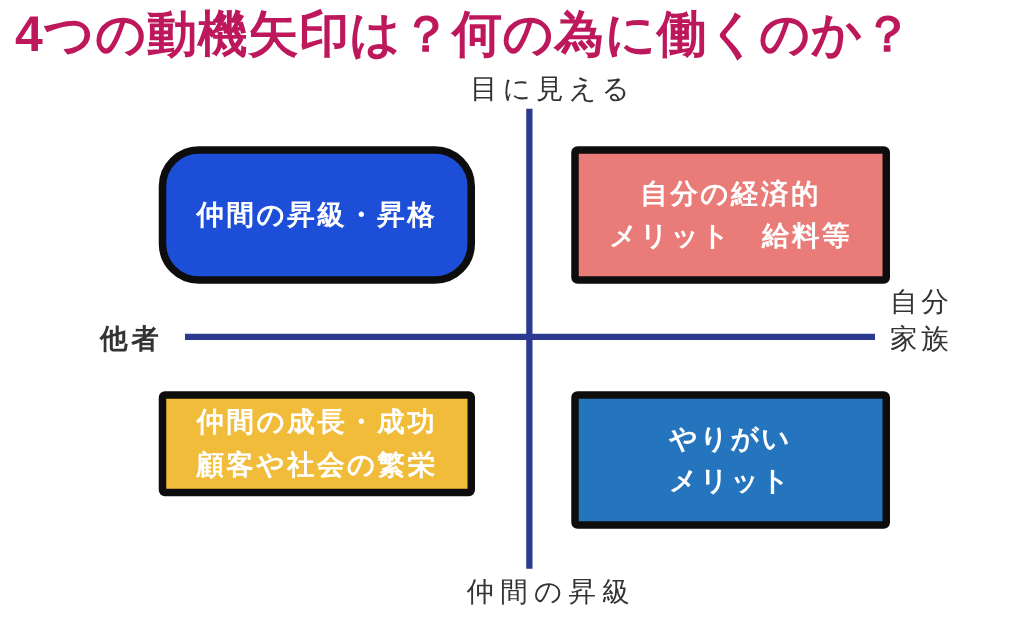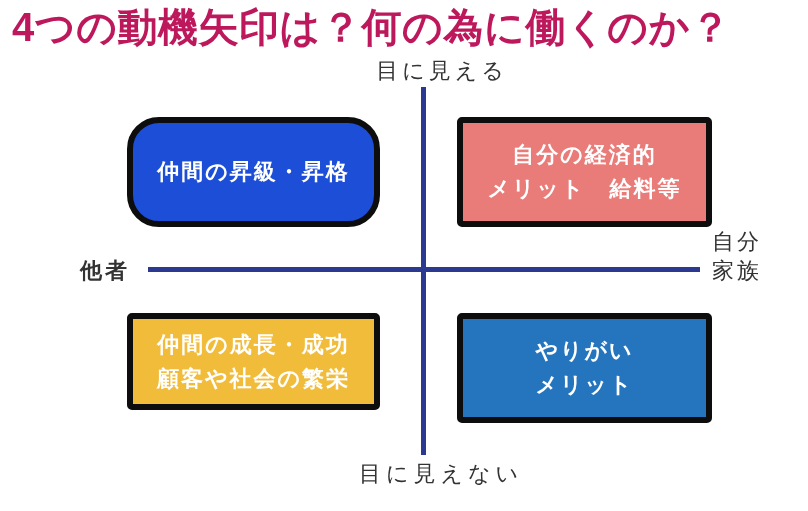--- a/index.html
+++ b/index.html
@@ -81,21 +81,21 @@
     justify-content: center;
     color: #ffffff;
     font-size: 22px;
     font-weight: bold;
     letter-spacing: 2px;
     line-height: 34px;
     text-align: center;
   }
   .q-tl { left: 127px; top: 117px; width: 253px; height: 110px; }
   .q-tr { left: 457px; top: 117px; width: 255px; height: 110px; }
-  .q-bl { left: 127px; top: 313px; width: 253px; height: 97px; }
+  .q-bl { left: 127px; top: 313px; width: 253px; height: 84px; }
   .q-br { left: 457px; top: 313px; width: 255px; height: 110px; text-align: center; }
   .box-line {
     white-space: nowrap;
   }
 </style>
 </head>
 <body>
 
 <div class="canvas">
 
@@ -107,21 +107,21 @@
 
   <div class="axis-line h" style="background: rgb(43, 57, 144);"></div>
 
   <div class="axis-label left" style="color: rgb(51, 51, 51); font-weight: bold;">他者</div>
 
   <div class="axis-label right" style="color: rgb(51, 51, 51);">
     <div>自分</div>
     <div>家族</div>
   </div>
 
-  <div class="axis-label bottom" style="color: rgb(51, 51, 51);">目に見えない</div>
+  <div class="axis-label bottom" style="color: rgb(51, 51, 51);">仲間の昇級</div>
 
   <div class="box q-tl" style="background: #1d4ed8; border-radius: 32px;">
     <div class="box-line">仲間の昇級・昇格</div>
     <div class="box-line"></div>
   </div>
 
   <div class="box q-tr" style="background: rgb(233, 123, 120);">
     <div class="box-line">自分の経済的</div>
     <div class="box-line">メリット　給料等</div>
   </div>

